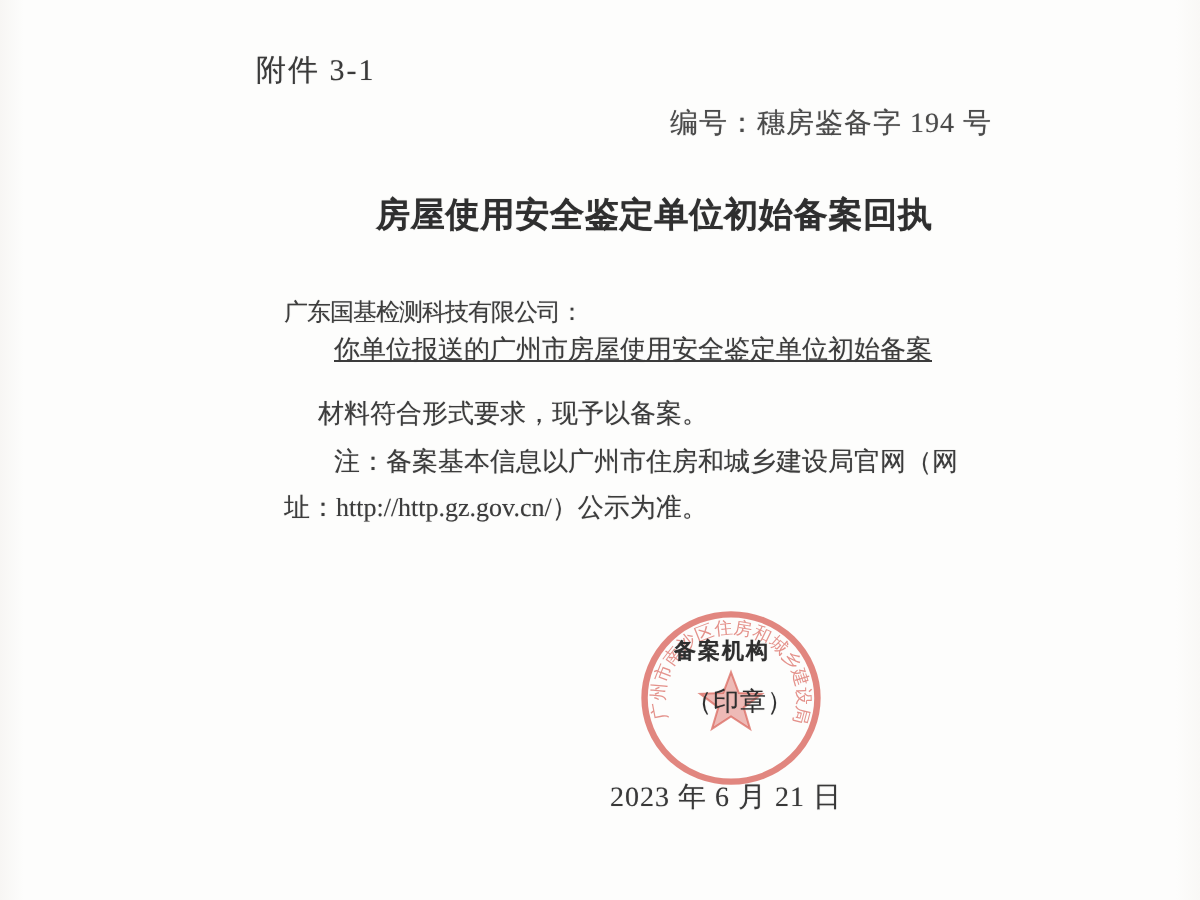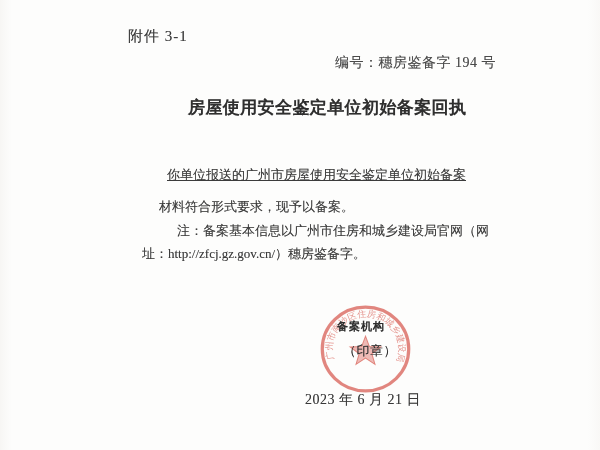--- a/index.html
+++ b/index.html
@@ -46,21 +46,21 @@
     letter-spacing: 0.4px;
   }
   .recipient {
     left: 142px; top: 150px;
     font-size: 12px;
     letter-spacing: -0.5px;
     color: #3d3d3d;
   }
   .body-1 { left: 167px; top: 168px; font-size: 13px; color: #3c3c3c; text-decoration: underline; }
   .body-2 { left: 142px; top: 200px; font-size: 13px; color: #3c3c3c; margin-left: 17px; }
-  .note-1 { left: 167px; top: 224px; font-size: 13px; color: #3c3c3c; margin-left: 10px; }
+  .note-1 { left: 167px; top: 224px; font-size: 13px; color: #3c3c3c; }
   .note-2 { left: 142px; top: 247px; font-size: 13px; color: #3c3c3c; }
   .agency-label {
     left: 337px; top: 320px;
     font-size: 11px;
     font-weight: bold;
     letter-spacing: 1px;
     color: #2e2e2e;
     z-index: 3;
   }
   .seal-label {
@@ -90,28 +90,29 @@
 <body>
 
 <div class="page">
 
   <div class="txt attachment">附件 3-1</div>
 
   <div class="txt doc-number">编号：穗房鉴备字 194 号</div>
 
   <div class="txt doc-title">房屋使用安全鉴定单位初始备案回执</div>
 
+  <div class="txt recipient">广东国基检测科技有限公司：</div>
 
   <div class="txt body-1">你单位报送的广州市房屋使用安全鉴定单位初始备案</div>
 
   <div class="txt body-2">材料符合形式要求，现予以备案。</div>
 
   <div class="txt note-1">注：备案基本信息以广州市住房和城乡建设局官网（网</div>
 
-  <div class="txt note-2">址：http://zfcj.gz.gov.cn/）穗房鉴备字。</div>
+  <div class="txt note-2">址：http://http.gz.gov.cn/）公示为准。</div>
 
   <div class="txt agency-label">备案机构</div>
 
   <div class="txt seal-label">（印章）</div>
 
   <div class="txt doc-date">2023 年 6 月 21 日</div>
 
   <svg class="seal-svg" viewBox="0 0 100 100" preserveAspectRatio="none">
 
     <circle cx="50" cy="50" r="45.5" fill="none" stroke-width="3.4" stroke-opacity="0.8" stroke="#d6554b"></circle>

